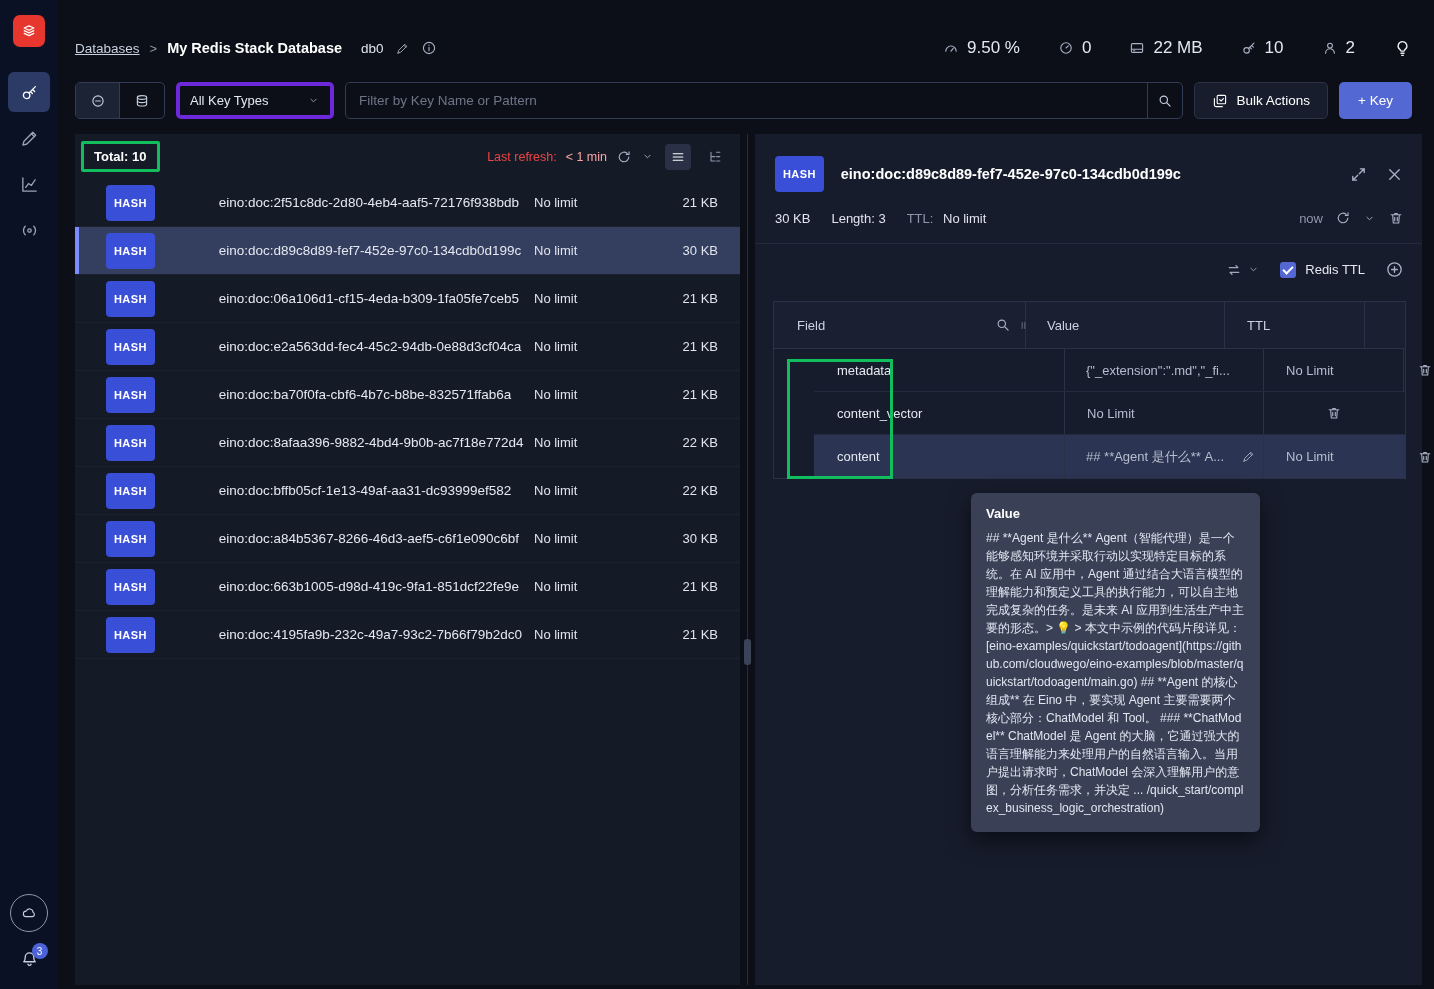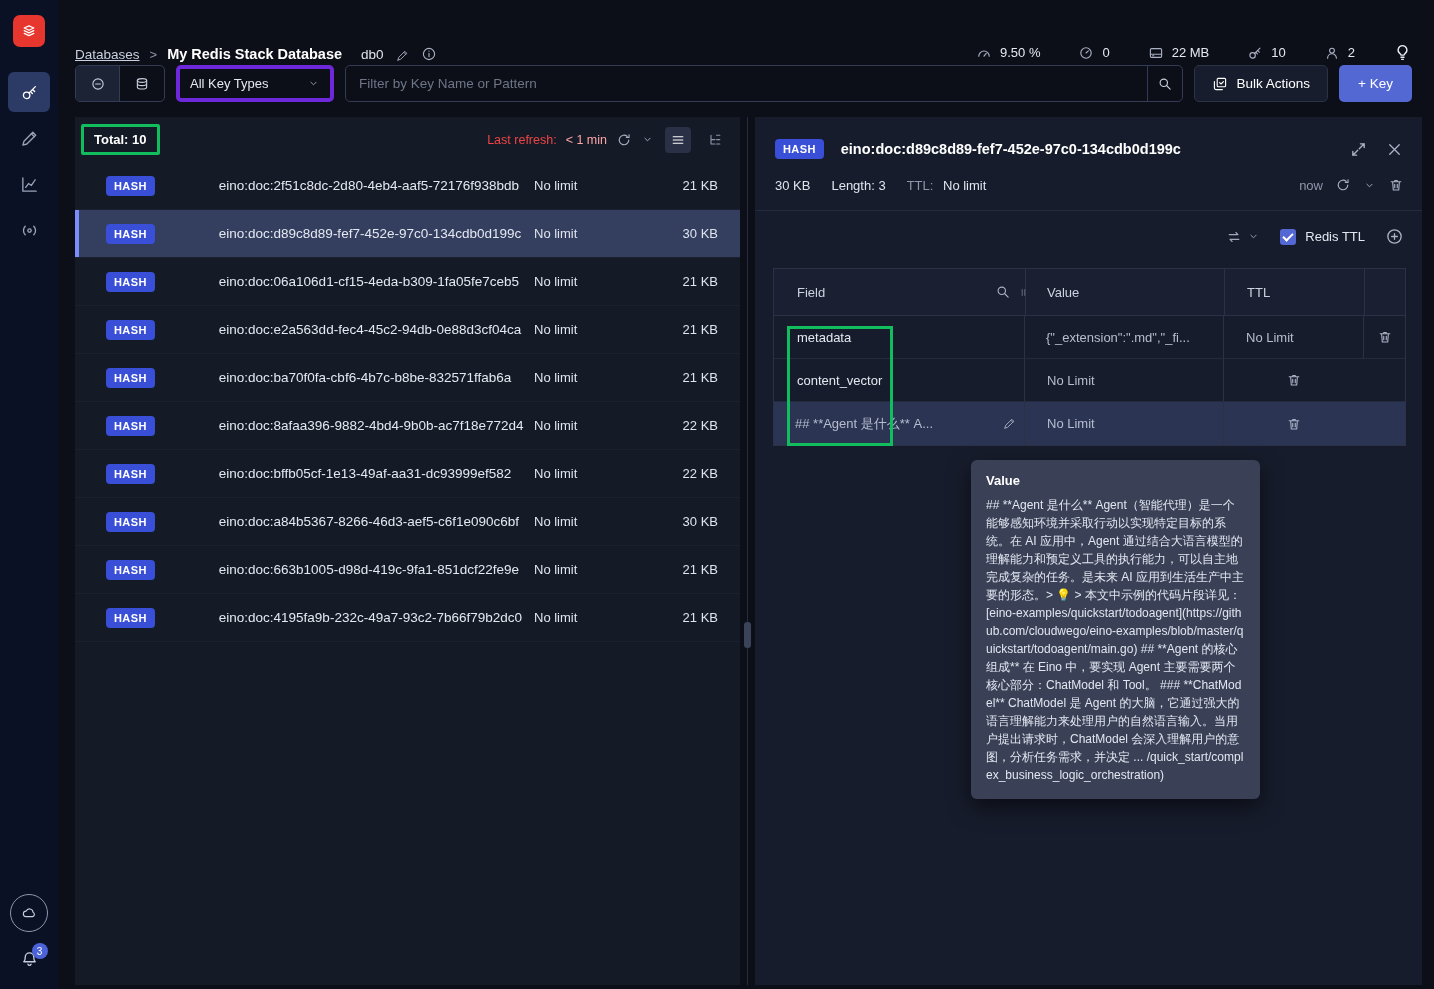--- a/index.html
+++ b/index.html
@@ -26,28 +26,28 @@
   .cloud-btn { width:38px; height:38px; border:1.5px solid #8d96ab; border-radius:50%;
                display:flex; align-items:center; justify-content:center; color:#c7cede; margin-bottom:18px; }
   .bell-wrap { position:relative; margin-bottom:20px; color:#c7cede; }
   .bell-badge { position:absolute; top:-7px; right:-9px; background:#4b62d8; color:#fff;
                 width:16px; height:16px; border-radius:50%; font-size:10px;
                 display:flex; align-items:center; justify-content:center; }
 
   
   .main { flex:1; display:flex; flex-direction:column; min-width:0; }
 
-  .topbar { height:62px; display:flex; align-items:flex-end; padding:0 22px 0 17px; flex-shrink:0; }
+  .topbar { height:62px; display:flex; align-items:center; padding:0 22px 0 17px; flex-shrink:0;margin-top:17px; }
   .crumb-link { color:#c9d0df; text-decoration:underline; font-size:13.5px; cursor:pointer; }
   .crumb-sep { color:#8d96ab; margin:0 10px; }
   .crumb-title { color:#fff; font-size:14.5px; font-weight:700; }
   .db-index { color:#dfe4ee; margin-left:19px; font-size:13.5px; }
   .top-icon { color:#aab2c6; margin-left:12px; cursor:pointer; display:flex; }
   .topbar-stats { margin-left:auto; display:flex; align-items:center; gap:38px; }
-  .stat { display:flex; align-items:center; gap:8px; color:#e4e8f1; font-size:13px; }
+  .stat { display:flex; align-items:center; gap:8px; color:#e4e8f1; font-size:17px; }
   .stat .ic { color:#aab2c6; }
   .bulb-btn { color:#e8ebf2; cursor:pointer; display:flex; }
 
   
   .filterbar { height:37px; margin:3px 22px 0 17px; display:flex; gap:11px; align-items:stretch; flex-shrink:0; }
   .toggle-group { display:flex; border:1px solid #333c55; border-radius:5px; overflow:hidden; }
   .toggle-btn { width:44px; display:flex; align-items:center; justify-content:center; color:#c7cede; cursor:pointer; }
   .toggle-btn.first { border-right:1px solid #333c55; background:#1c2335; }
   .type-dropdown { width:158px; border:4px solid #6d28d9; border-radius:5px; display:flex;
                    align-items:center; justify-content:space-between; padding:0 10px; color:#e4e8f1; cursor:pointer; }
@@ -77,21 +77,21 @@
   .view-btn { width:26px; height:26px; border-radius:4px; display:flex; align-items:center;
               justify-content:center; color:#8d96ab; cursor:pointer; margin-left:2px; }
   .view-btn.active { background:#2a3147; color:#fff; }
 
   .key-rows { flex:1; overflow:hidden; }
   .key-row { height:48px; display:flex; align-items:center; padding:0 22px 0 31px;
              border-bottom:1px solid #1c2130; position:relative; cursor:pointer; }
   .key-row.selected { background:#343e5e; }
   .key-row.selected::before { content:''; position:absolute; left:0; top:0; bottom:0; width:4px; background:#7b8cff; }
   .badge { background:#3a4fd7; color:#fff; font-size:11px; font-weight:600; letter-spacing:.4px;
-           padding:4px 8px; border-radius:4px; min-width:46px; text-align:center; }
+           padding:12px 8px; border-radius:4px; min-width:46px; text-align:center; }
   .key-name { margin-left:64px; font-size:13.5px; color:#e4e8f1; flex:1;
               white-space:nowrap; overflow:hidden; text-overflow:ellipsis; }
   .key-ttl { width:112px; color:#dfe4ee; font-size:13px; }
   .key-size { width:72px; text-align:right; color:#dfe4ee; font-size:13px; }
 
   .resizer { width:15px; position:relative; flex-shrink:0; cursor:col-resize; }
   .resizer::before { content:''; position:absolute; left:7px; top:0; bottom:0; width:1px; background:#262d40; }
   .resizer-handle { position:absolute; left:4px; top:505px; width:7px; height:26px;
                     background:#3a4358; border-radius:3px; }
 
@@ -117,21 +117,21 @@
   .hash-table { margin:8px 16px 0 18px; width:633px; position:relative; font-size:13px; }
   .ft-head { display:grid; grid-template-columns:252px 199px 140px 42px; height:48px;
              border:1px solid #2b3246; border-bottom:1px solid #2b3246; background:#1a2031; }
   .ft-head > div { display:flex; align-items:center; border-right:1px solid #2b3246; color:#ccd2e0; position:relative; }
   .ft-head > div:last-child { border-right:0; }
   .th-field { padding-left:23px; }
   .th-search { position:absolute; right:14px; color:#aab2c6; cursor:pointer; display:flex; }
   .th-grip { position:absolute; right:-5px; color:#6d7588; cursor:col-resize; display:flex; z-index:2; }
   .th-value { padding-left:21px; }
   .th-ttl { padding-left:22px; }
-  .ft-body { border:1px solid #2b3246; border-top:0; }
+  .ft-body { border:1px solid #2b3246; border-top:0;padding-left:40px; }
   .ft-row { display:grid; grid-template-columns:251px 199px 140px 41px; height:43px;
             border-bottom:1px solid #242b3e; cursor:pointer; }
   .ft-row:last-child { border-bottom:0; }
   .ft-row.selected { background:#2b3452; }
   .ft-cell { display:flex; align-items:center; border-right:1px solid #2b3246; min-width:0; }
   .ft-cell:last-child { border-right:0; }
   .ft-field { padding-left:23px; color:#e4e8f1; }
   .ft-value { padding-left:21px; padding-right:8px; color:#b6bdcf; gap:8px; }
   .ft-value-text { flex:1; white-space:nowrap; overflow:hidden; text-overflow:ellipsis; }
   .ft-ttl { padding-left:22px; color:#b6bdcf; }
@@ -629,20 +629,21 @@
                 <div class="ft-cell ft-ttl">No Limit</div>
                 <div class="ft-cell ft-actions">
                   <span class="icon-btn">
                     <svg class="ic ">
                       <use href="#i-trash"></use>
                     </svg>
                   </span>
                 </div>
               </div>
               <div class="ft-row selected">
+                <div class="ft-cell ft-field">content</div>
                 <div class="ft-cell ft-value">
                   <span class="ft-value-text">## **Agent 是什么** A...</span>
                   <span class="icon-btn">
                     <svg class="ic ic-sm">
                       <use href="#i-pencil"></use>
                     </svg>
                   </span>
                 </div>
                 <div class="ft-cell ft-ttl">No Limit</div>
                 <div class="ft-cell ft-actions">

